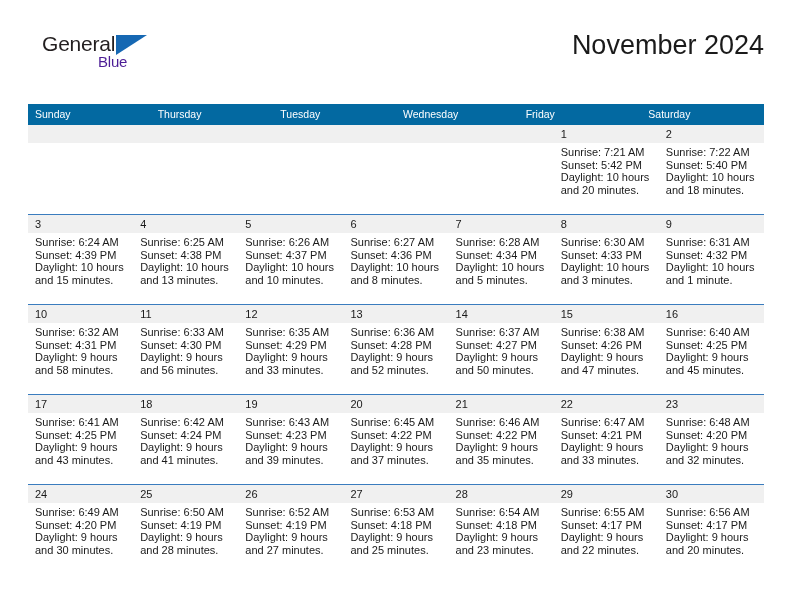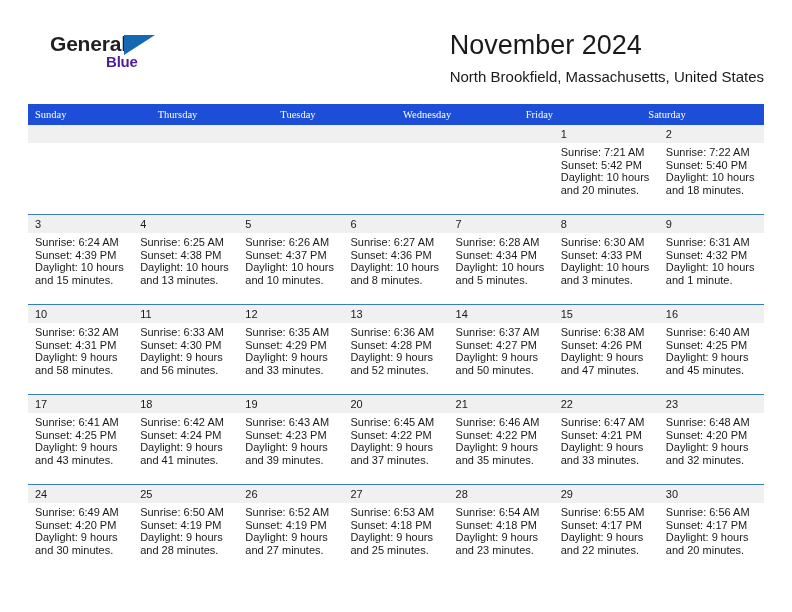--- a/index.html
+++ b/index.html
@@ -26,25 +26,24 @@
   .header {
     position: absolute;
     left: 28px;
     top: 28px;
     right: 28px;
     height: 68px;
   }
 
   .logo {
     position: absolute;
-    left: 16px;
+    left: 8px;
     top: 4px;
     width: 200px;
     height: 56px;
-    font-weight: bold;
   }
   .logo-general {
     position: absolute;
     left: 6px;
     top: 0px;
     font-size: 21px;
     letter-spacing: -0.2px;
     color: #231f20;
     font-family: "Liberation Sans", sans-serif;
   }
@@ -92,23 +91,22 @@
   
   .calendar {
     position: absolute;
     left: 28px;
     top: 104px;
     width: 736px;
   }
 
   .weekday-row {
     display: flex;
-    background: #1d4ed8;
+    background: #0369a1;
     height: 21px;
-    font-family: Liberation Serif, serif;
   }
   .weekday {
     flex: 1 1 0;
     min-width: 0;
     color: #ffffff;
     font-size: 10.5px;
     line-height: 21px;
     padding-left: 7px;
     box-sizing: border-box;
     white-space: nowrap;
@@ -162,21 +160,20 @@
   <div class="header">
 
     <div class="logo">
       <span class="logo-general">General</span>
       <span class="logo-triangle"></span>
       <span class="logo-blue">Blue</span>
     </div>
 
     <div class="title-block">
       <div class="cal-title">November 2024</div>
-      <div class="cal-subtitle">North Brookfield, Massachusetts, United States</div>
     </div>
 
   </div>
 
   <div class="calendar">
 
     <div class="weekday-row">
       <div class="weekday">Sunday</div>
       <div class="weekday">Thursday</div>
       <div class="weekday">Tuesday</div>

